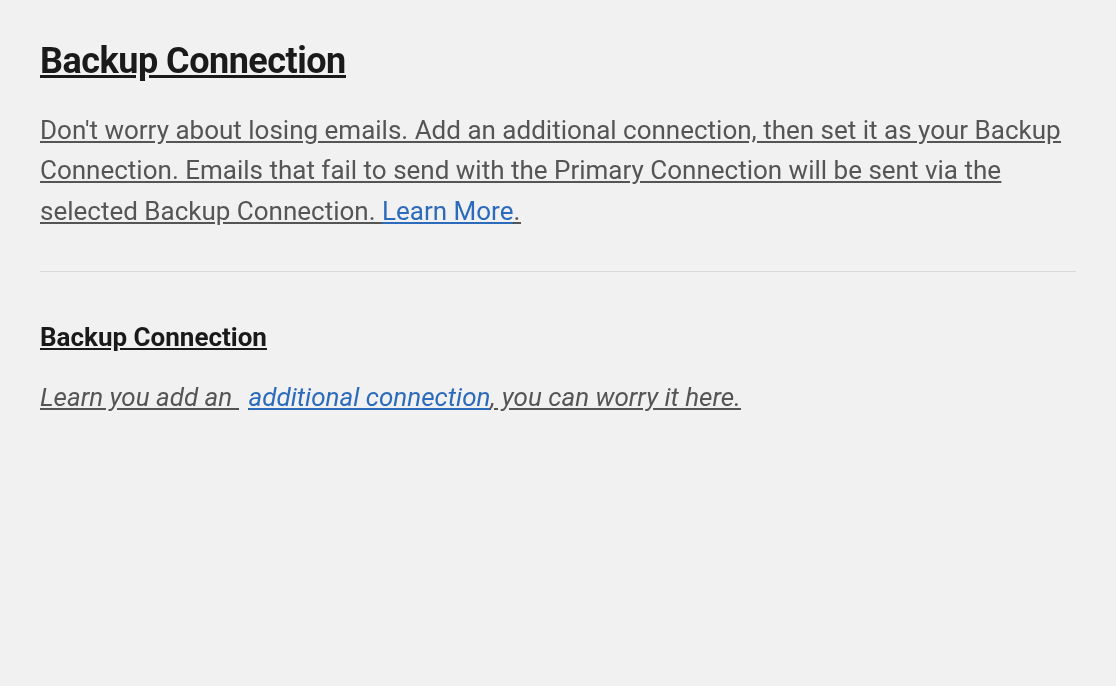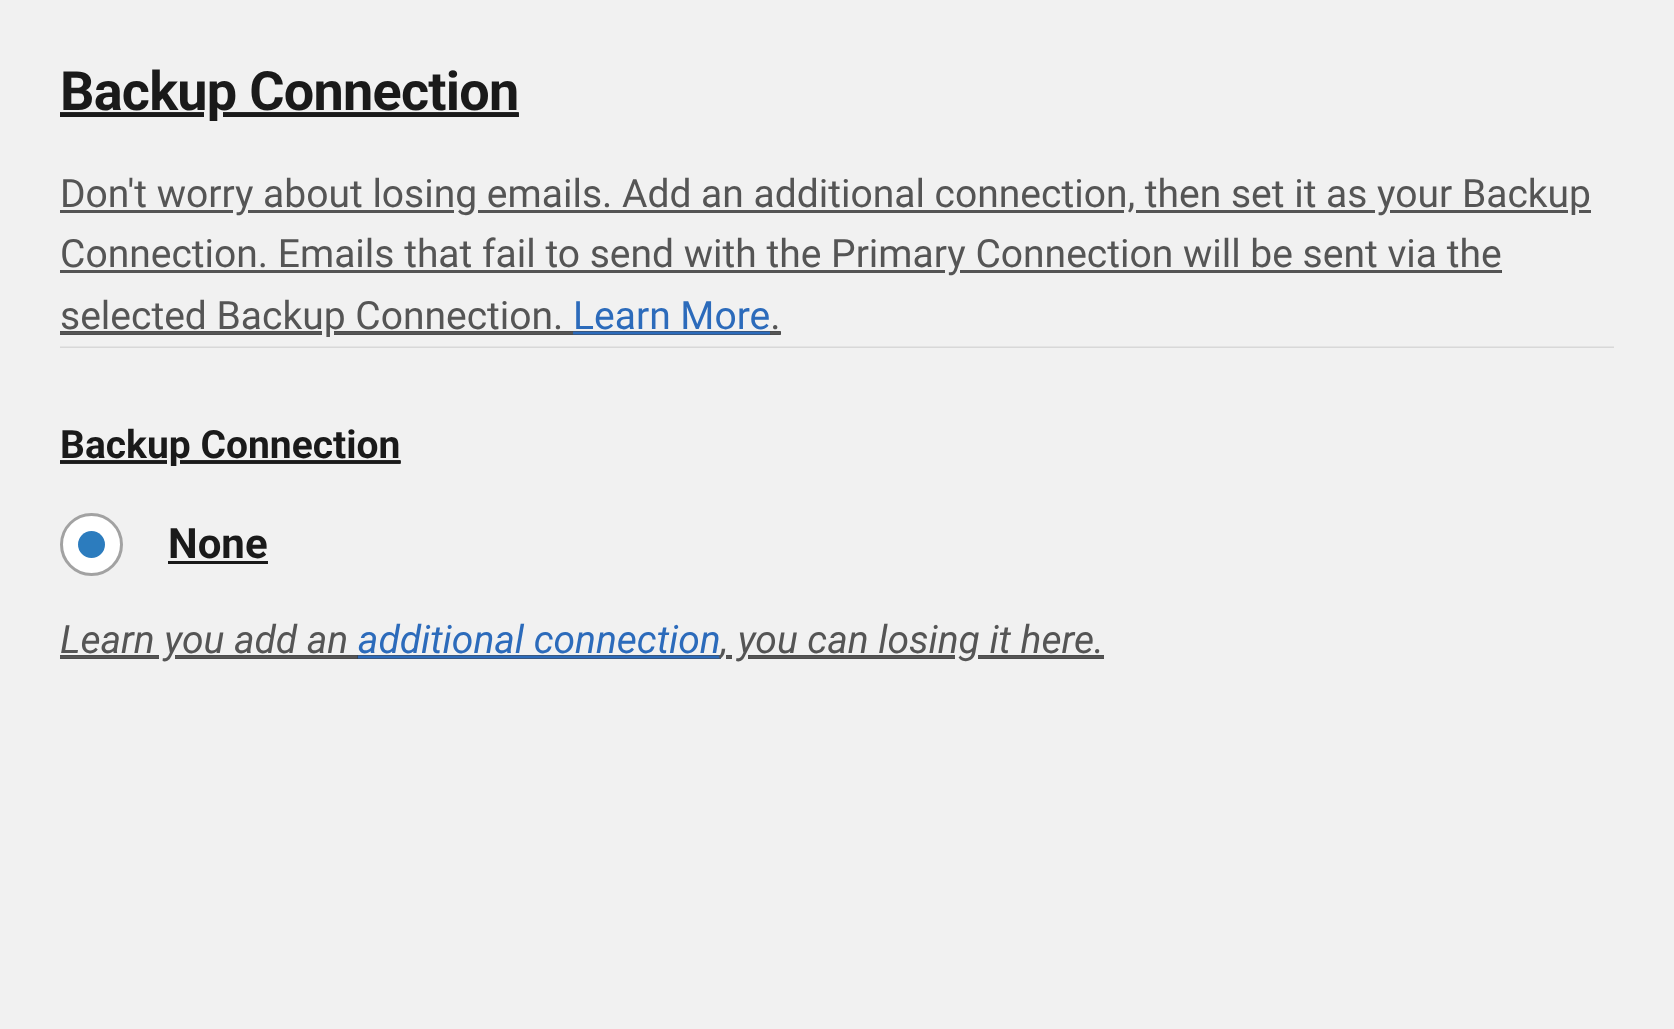--- a/index.html
+++ b/index.html
@@ -19,20 +19,21 @@
       font-size: 36px;
       font-weight: 700;
       color: #1a1a1a;
       margin-bottom: 28px;
       letter-spacing: -0.5px;
     }
     .description {
       font-size: 26px;
       line-height: 1.55;
       color: #555;
+      margin-bottom: 40px;
     }
     .description a {
       color: #2c6bbb;
       text-decoration: underline;
     }
     .divider {
       border: none;
       border-top: 1px solid #d8d8d8;
       margin-bottom: 50px;
     }
@@ -77,39 +78,34 @@
     }
     .hint-text {
       font-size: 26px;
       font-style: italic;
       color: #555;
     }
     .hint-text a {
       color: #2c6bbb;
       text-decoration: underline;
       font-style: italic;
+      margin-left: 10px;
     }
   </style>
 </head>
 <body>
 
 <div>
   <h2 class="section-title">Backup Connection</h2>
 
   <p class="description">
     <span>Don't worry about losing emails. Add an additional connection, then set it as your Backup Connection. Emails that fail to send with the Primary Connection will be sent via the selected Backup Connection. </span><a href="#">Learn More</a><span>.</span>
   </p>
 
   <hr class="divider">
 
   <div class="field-label">Backup Connection</div>
 
-  <div class="radio-group">
-    <div class="radio-button checked">
-      <span class="radio-dot"></span>
-    </div>
-    <span class="radio-label">None</span>
-  </div>
 
   <p class="hint-text">
-    <span>Learn you add an </span><a href="#">additional connection</a><span>, you can losing it here.</span>
+    <span>Learn you add an </span><a href="#">additional connection</a><span>, you can worry it here.</span>
   </p>
 </div>
 
 </body></html>

